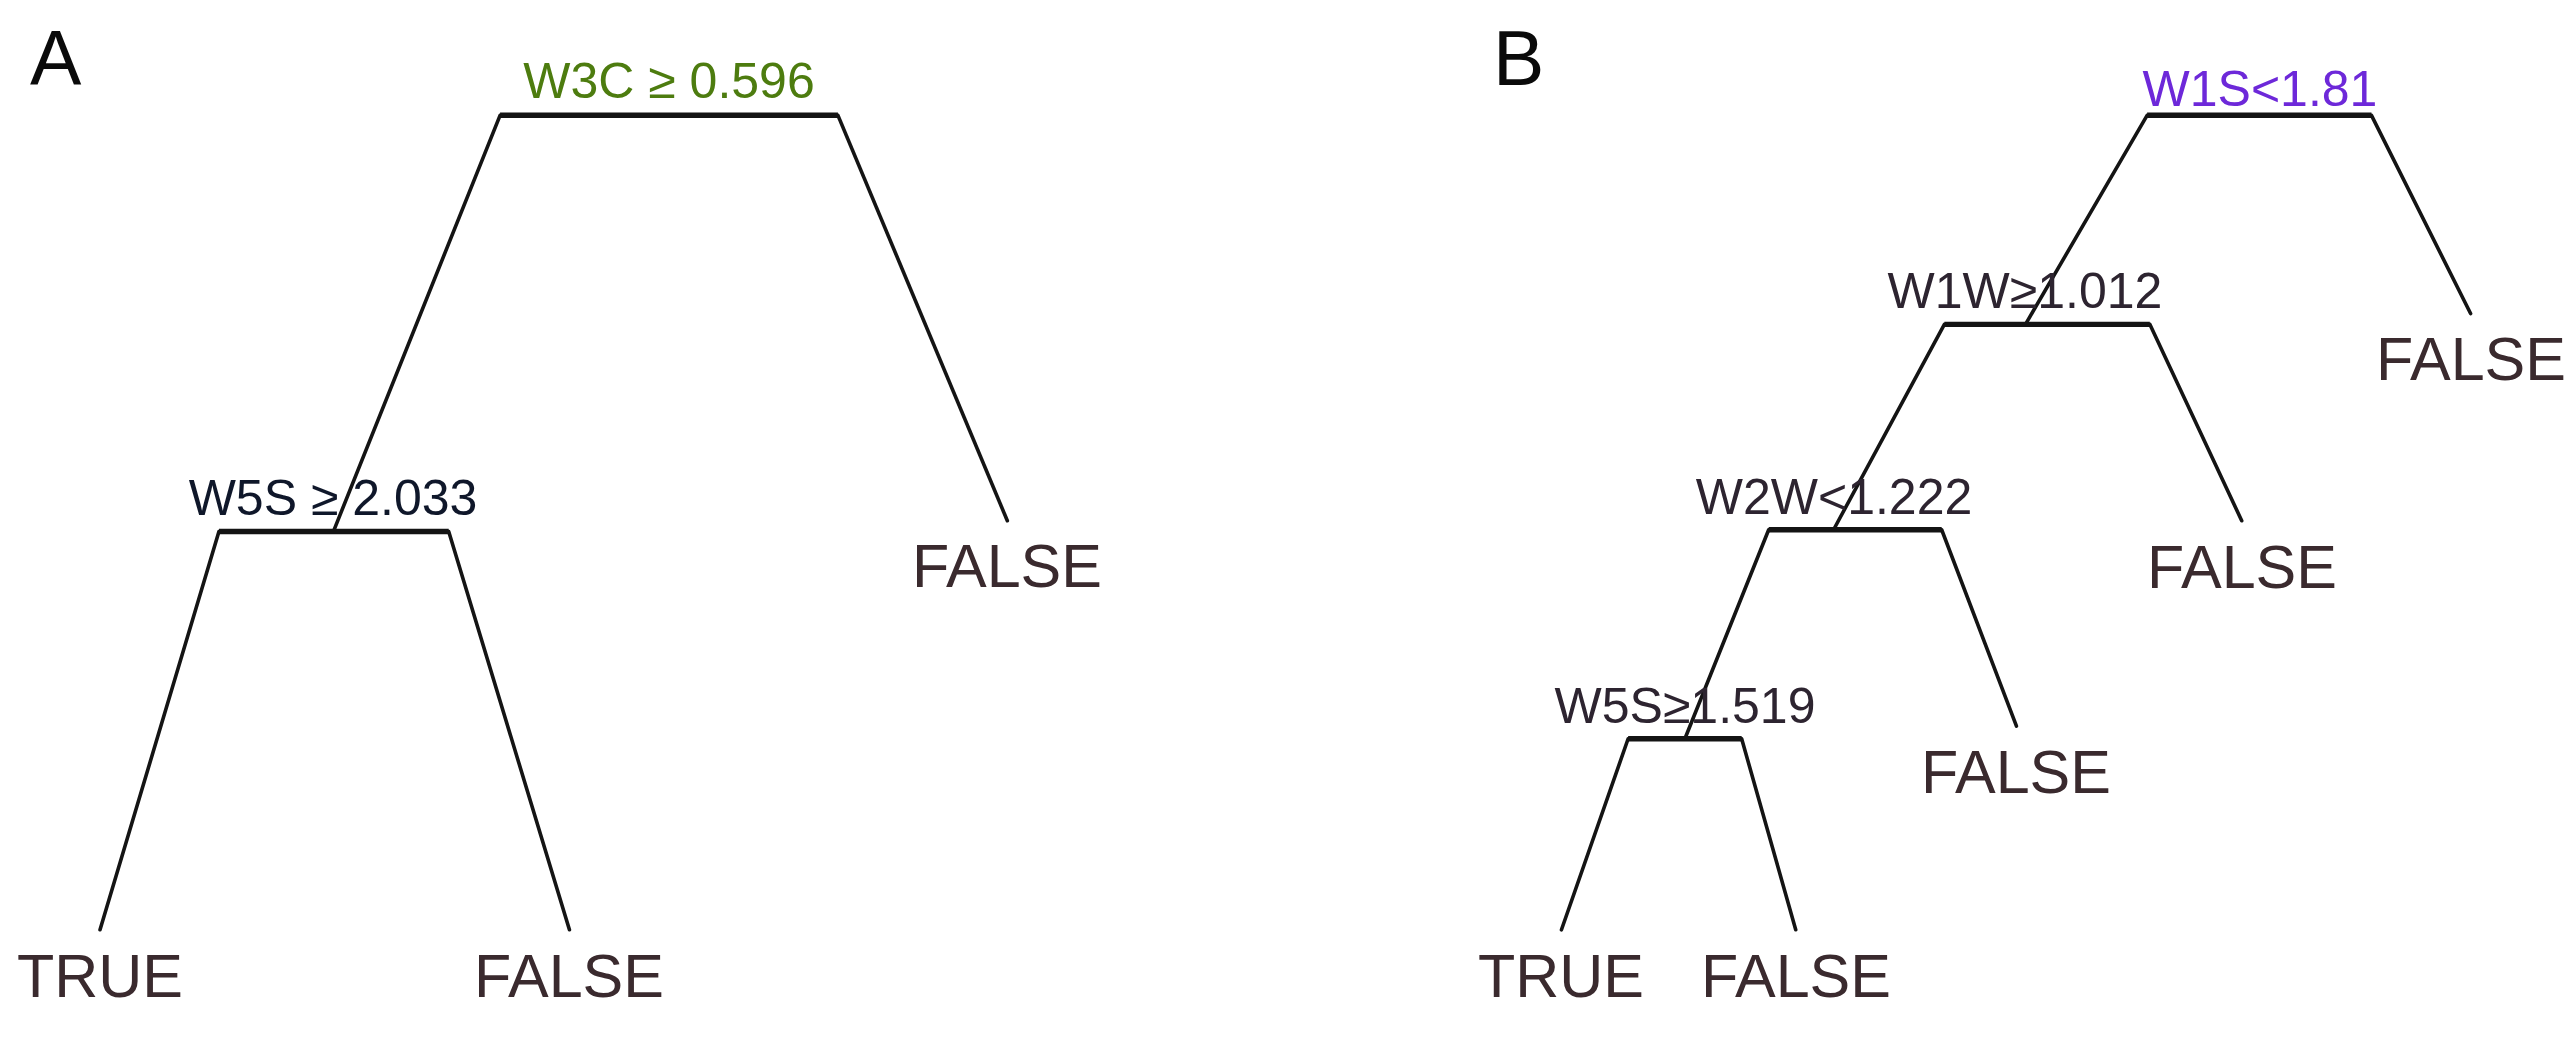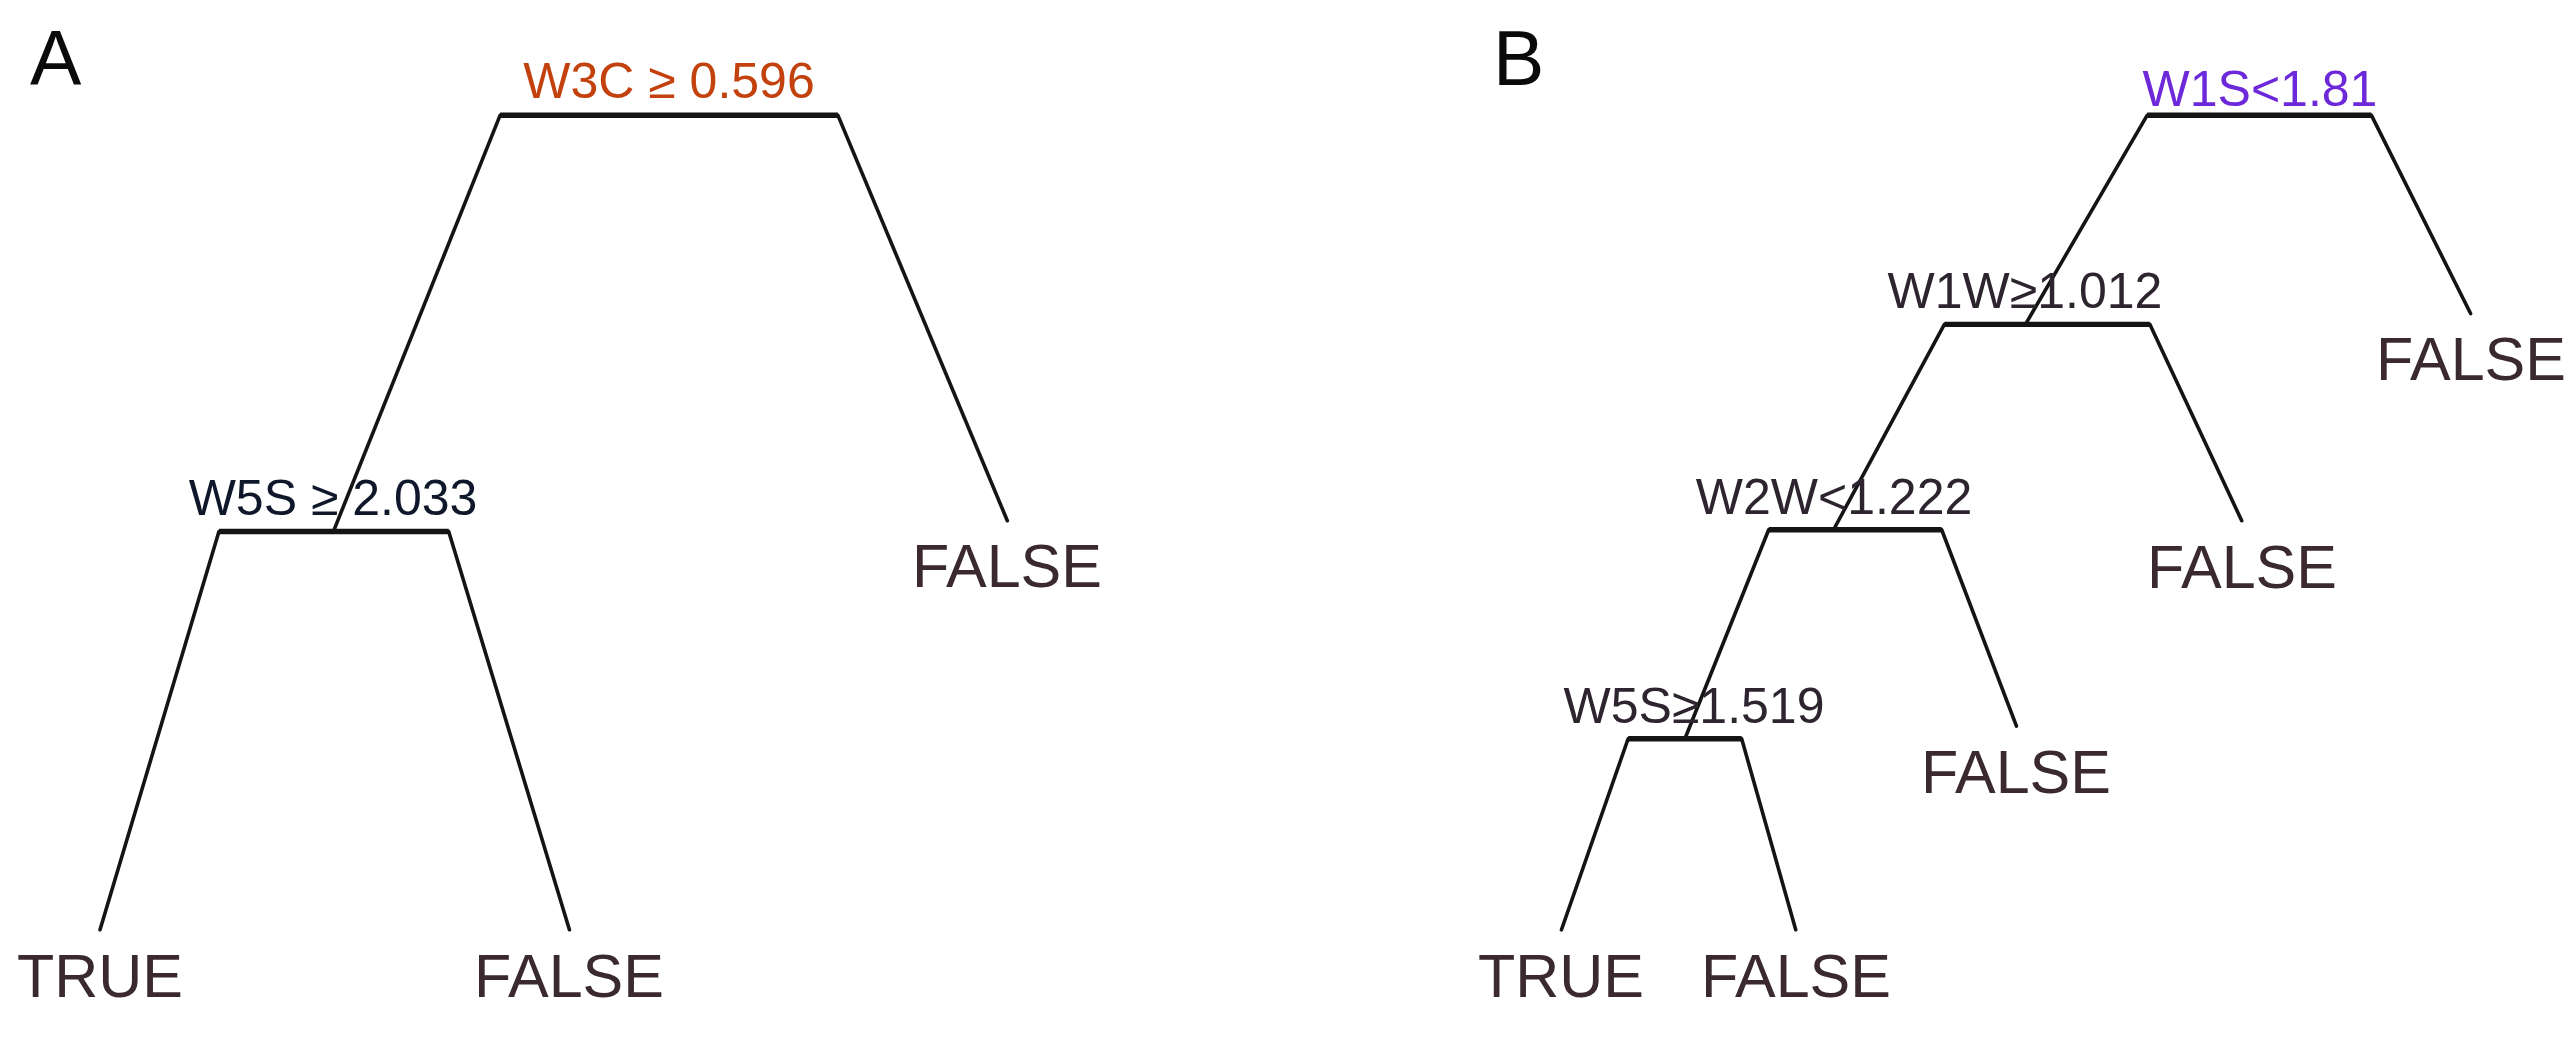--- a/index.html
+++ b/index.html
@@ -61,30 +61,30 @@
         <line x1="243" y1="590" x2="498" y2="590" stroke="#141414" stroke-width="6"></line>
         <line x1="2383" y1="128" x2="2632" y2="128" stroke="#141414" stroke-width="6"></line>
         <line x1="2158" y1="360" x2="2386" y2="360" stroke="#141414" stroke-width="6"></line>
         <line x1="1963" y1="588" x2="2155" y2="588" stroke="#141414" stroke-width="6"></line>
         <line x1="1807" y1="820" x2="1933" y2="820" stroke="#141414" stroke-width="6"></line>
       </g>
   </svg>
 
   <div id="labels-layer">
       <div class="panel-letter" style="left: 30px; top: 20px;">A</div>
-      <div class="node-label" style="left: 669px; top: 56px; color: #c2410c;">W3C ≥ 0.596</div>
+      <div class="node-label" style="left: 669px; top: 56px; color: #4d7c0f;">W3C ≥ 0.596</div>
       <div class="node-label" style="left: 333px; top: 473px; color: #0f172a;">W5S ≥ 2.033</div>
       <div class="leaf-label" style="left: 100px; top: 946px;">TRUE</div>
       <div class="leaf-label" style="left: 569px; top: 946px;">FALSE</div>
       <div class="leaf-label" style="left: 1007px; top: 536px;">FALSE</div>
       <div class="panel-letter" style="left: 1493px; top: 20px;">B</div>
       <div class="node-label" style="left: 2260px; top: 64px; color: #6d28d9;">W1S&lt;1.81</div>
       <div class="node-label" style="left: 2025px; top: 266px; color: rgb(45, 36, 48); text-align: right;">W1W≥1.012</div>
       <div class="node-label" style="left: 1834px; top: 472px; color: rgb(45, 36, 48);">W2W&lt;1.222</div>
-      <div class="node-label" style="left: 1685px; top: 681px; color: rgb(45, 36, 48); margin-left: 9px;">W5S≥1.519</div>
+      <div class="node-label" style="left: 1685px; top: 681px; color: rgb(45, 36, 48);">W5S≥1.519</div>
       <div class="leaf-label" style="left: 2471px; top: 329px;">FALSE</div>
       <div class="leaf-label" style="left: 2242px; top: 537px;">FALSE</div>
       <div class="leaf-label" style="left: 2016px; top: 742px;">FALSE</div>
       <div class="leaf-label" style="left: 1561px; top: 946px;">TRUE</div>
       <div class="leaf-label" style="left: 1796px; top: 946px;">FALSE</div>
     </div>
 
 </div>
 
 

